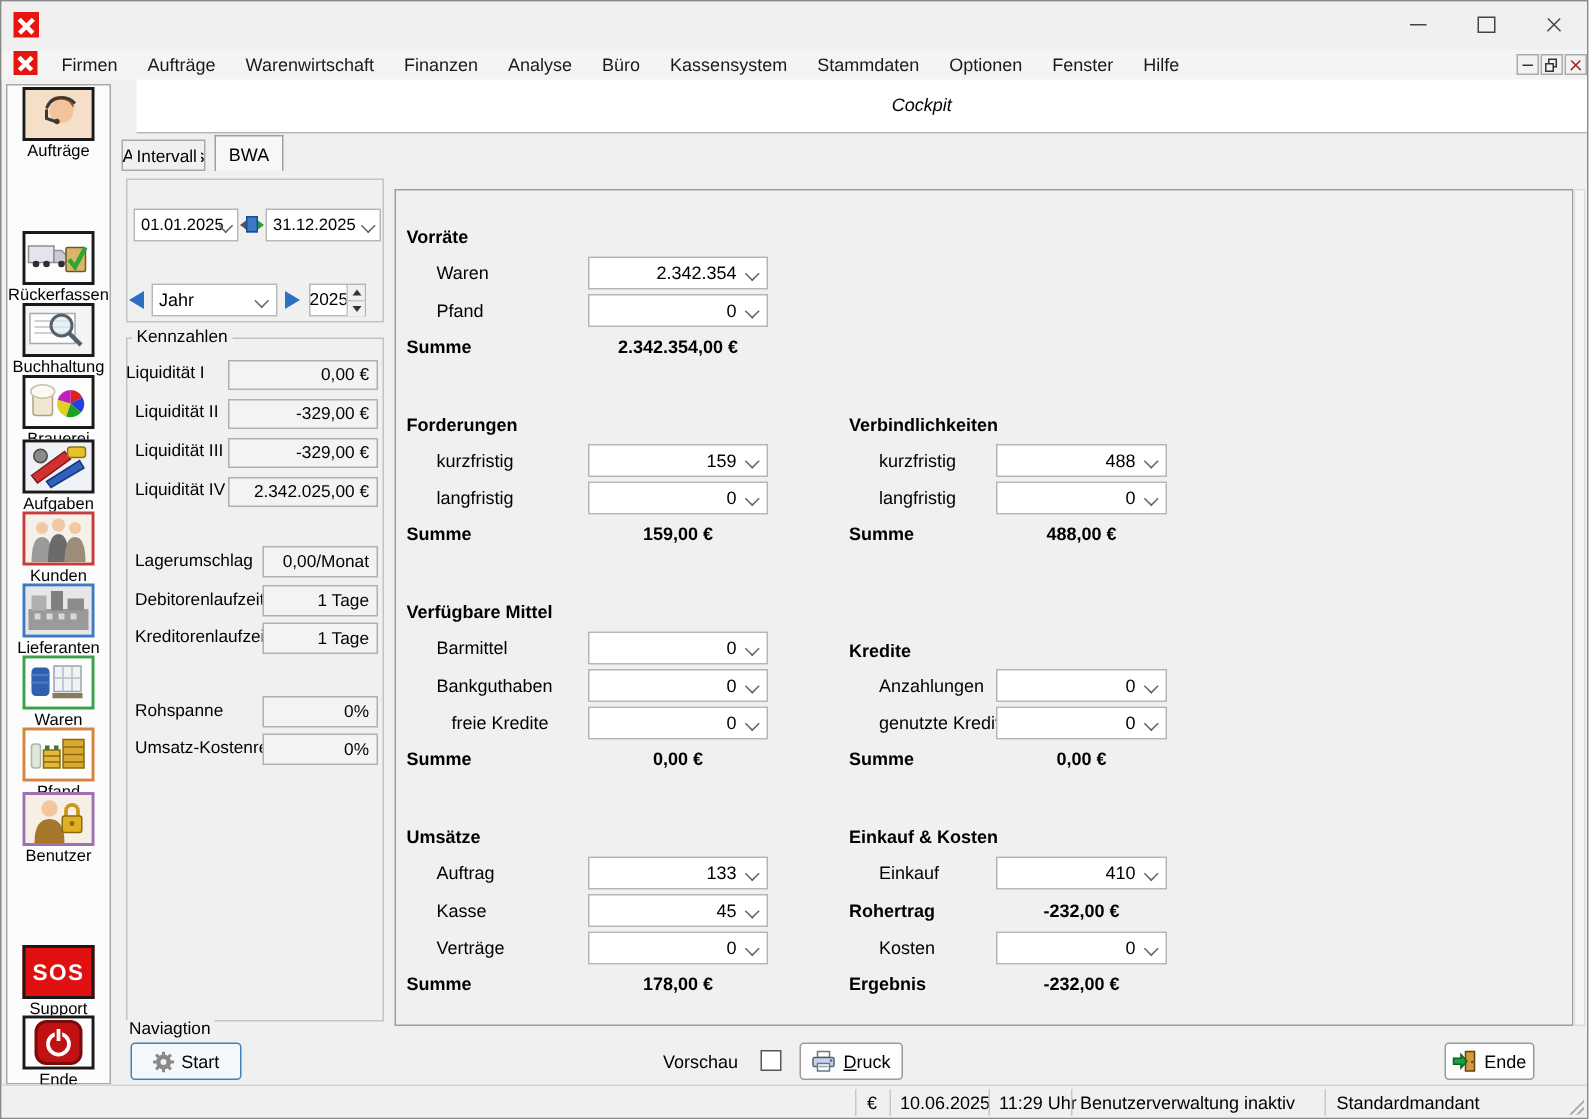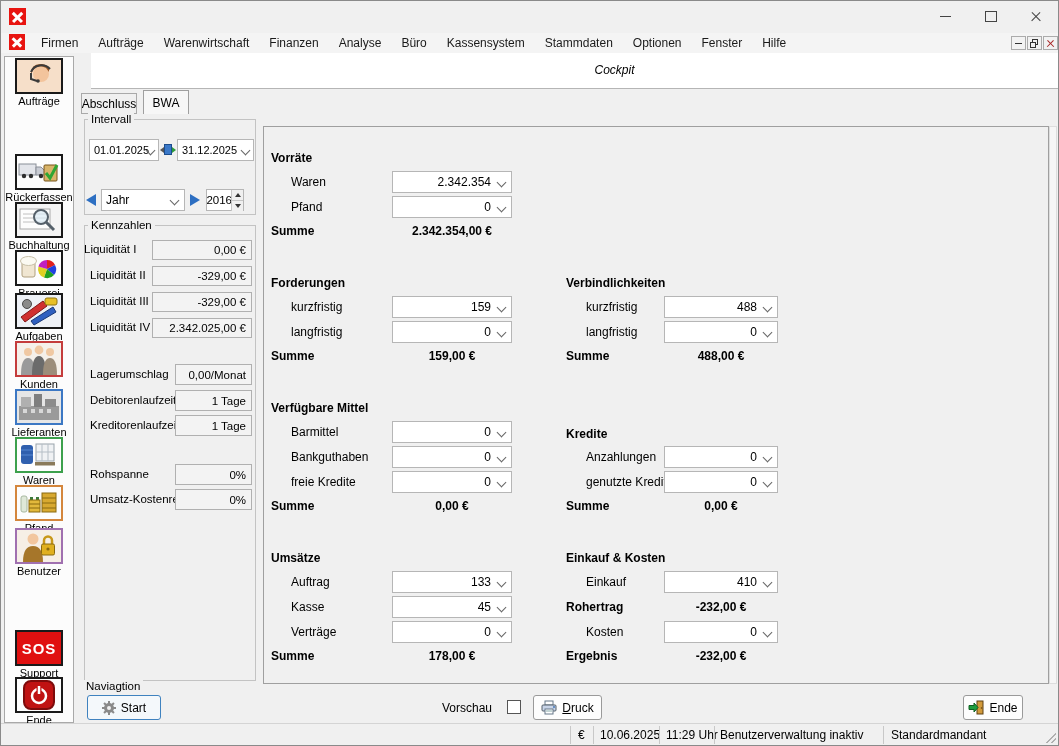--- a/index.html
+++ b/index.html
@@ -322,21 +322,21 @@
     <div class="ctitle">Cockpit</div>
     <div class="help">
         <span>?</span>
       </div>
   </div>
 
   <div class="tab tab-off">Abschluss</div>
   <div class="tab tab-on">BWA</div>
 
   <div class="gbox" style="left:83px;top:118px;width:172px;height:96px"></div>
-  <span class="glabel" style="left:87px;top:112px">Intervall</span>
+  <span class="glabel" style="left:87px;top:98px">Intervall</span>
 
   <div class="combo left" style="left:88px;top:138px;width:70px;font-size:11px;padding-right:15px">
     <span>01.01.2025</span>
       <span class="chev" style="right:4px"></span>
   </div>
   <div class="swap" style="left:159px;top:142px">
       <span class="s1"></span>
       <span class="s2"></span>
       <span class="s3"></span>
     </div>
@@ -345,21 +345,21 @@
       <span class="chev" style="right:4px"></span>
   </div>
 
   <div class="abs triL" style="left:85px;top:193px"></div>
   <div class="combo left" style="left:100px;top:188px;width:84px">
     <span>Jahr</span>
       <span class="chev"></span>
   </div>
   <div class="abs triR" style="left:189px;top:193px"></div>
   <div class="spin" style="left:205px;top:188px">
-    <span class="spinval">2016</span>
+    <span class="spinval">2025</span>
     <span class="sbtn" style="top:0">
         <i class="tup"></i>
       </span>
     <span class="sbtn" style="top:10px;border-top:1px solid #c6c6c6">
         <i class="tdn"></i>
       </span>
   </div>
 
   <div class="gbox" style="left:83px;top:224px;width:172px;height:456px"></div>
   <span class="glabel" style="left:87px;top:218px">Kennzahlen</span>
@@ -451,21 +451,21 @@
     <span class="lbl" style="left:27px;top:298px">Barmittel</span>
     <div class="combo" style="left:128px;top:294px;width:120px">
         <span>0</span>
         <span class="chev"></span>
       </div>
     <span class="lbl" style="left:27px;top:323px">Bankguthaben</span>
     <div class="combo" style="left:128px;top:319px;width:120px">
         <span>0</span>
         <span class="chev"></span>
       </div>
-    <span class="lbl" style="left:27px;top:348px">freie Kredite</span>
+    <span class="lbl" style="left:37px;top:348px">freie Kredite</span>
     <div class="combo" style="left:128px;top:344px;width:120px">
         <span>0</span>
         <span class="chev"></span>
       </div>
     <span class="lbl b" style="left:7px;top:372px">Summe</span>
     <span class="lbl b sumv" style="left:128px;top:372px;width:120px">0,00 €</span>
 
     <span class="lbl b" style="left:302px;top:300px">Kredite</span>
     <span class="lbl" style="left:322px;top:323px">Anzahlungen</span>
     <div class="combo" style="left:400px;top:319px;width:114px">

